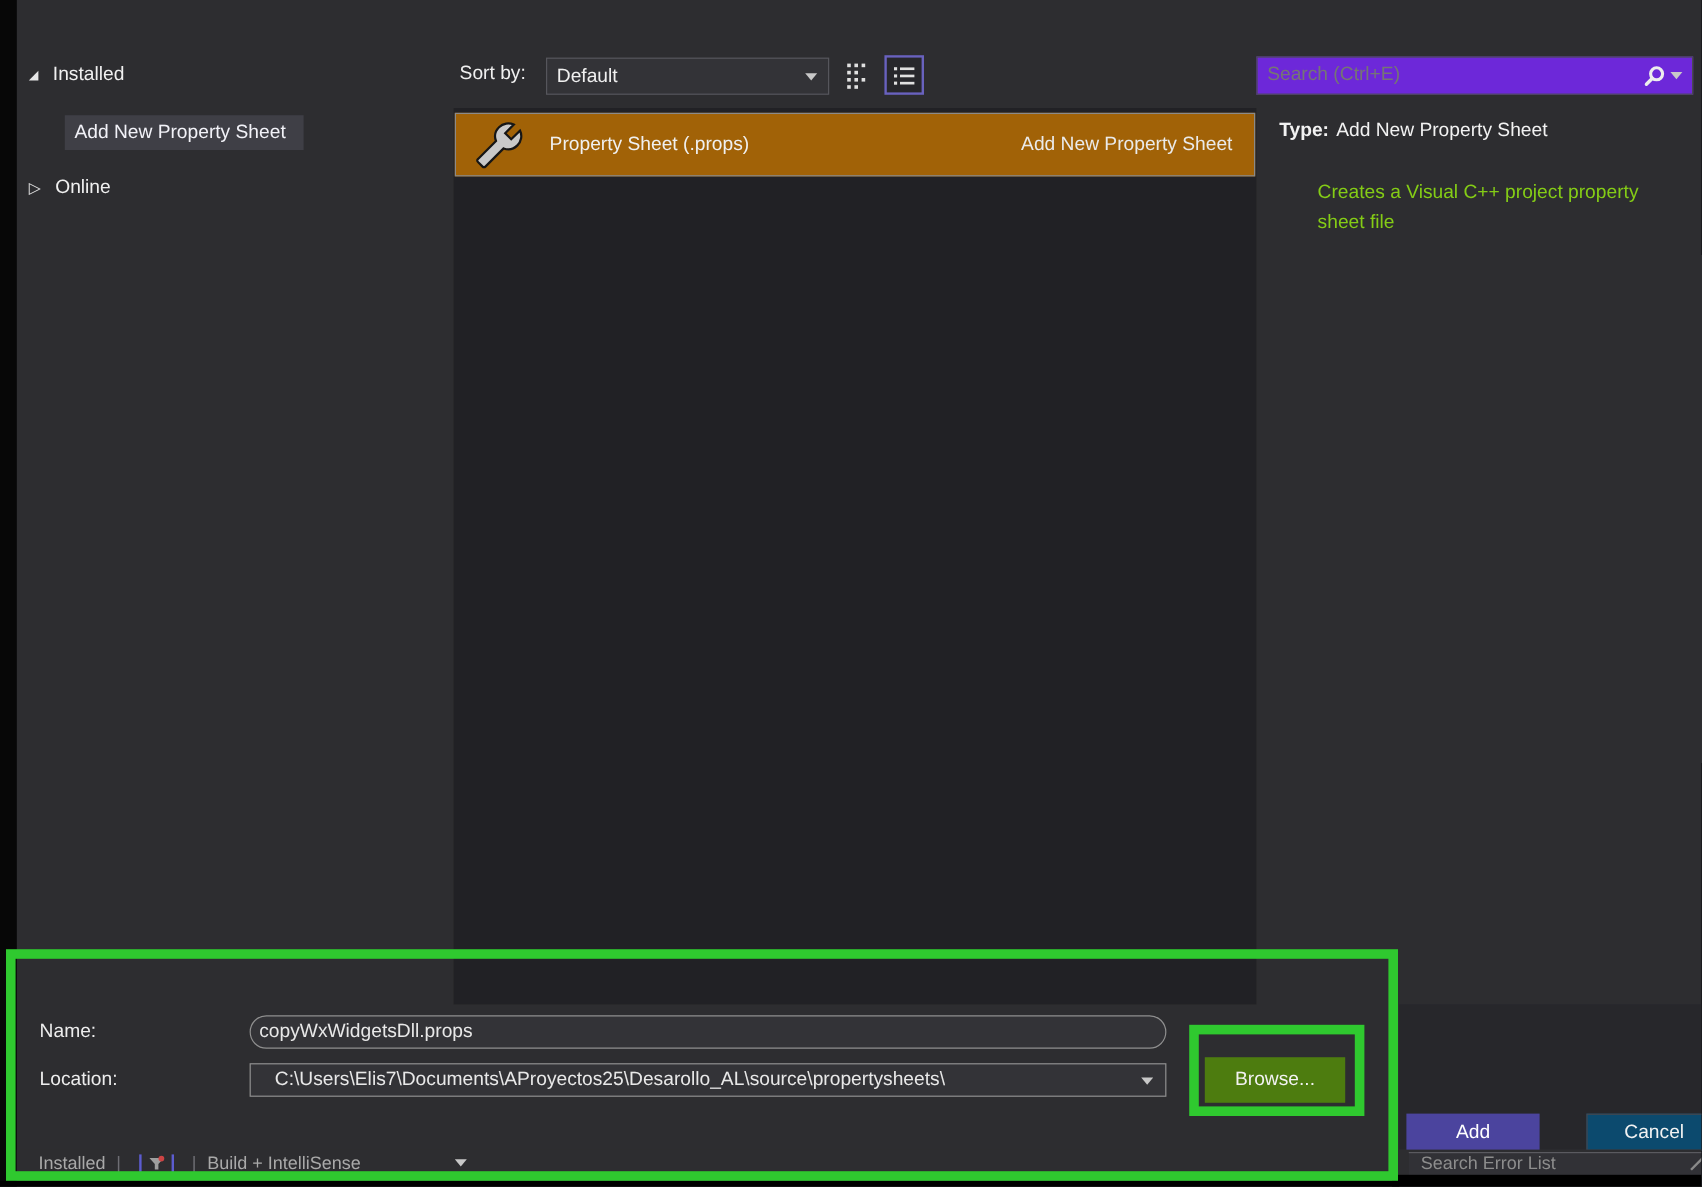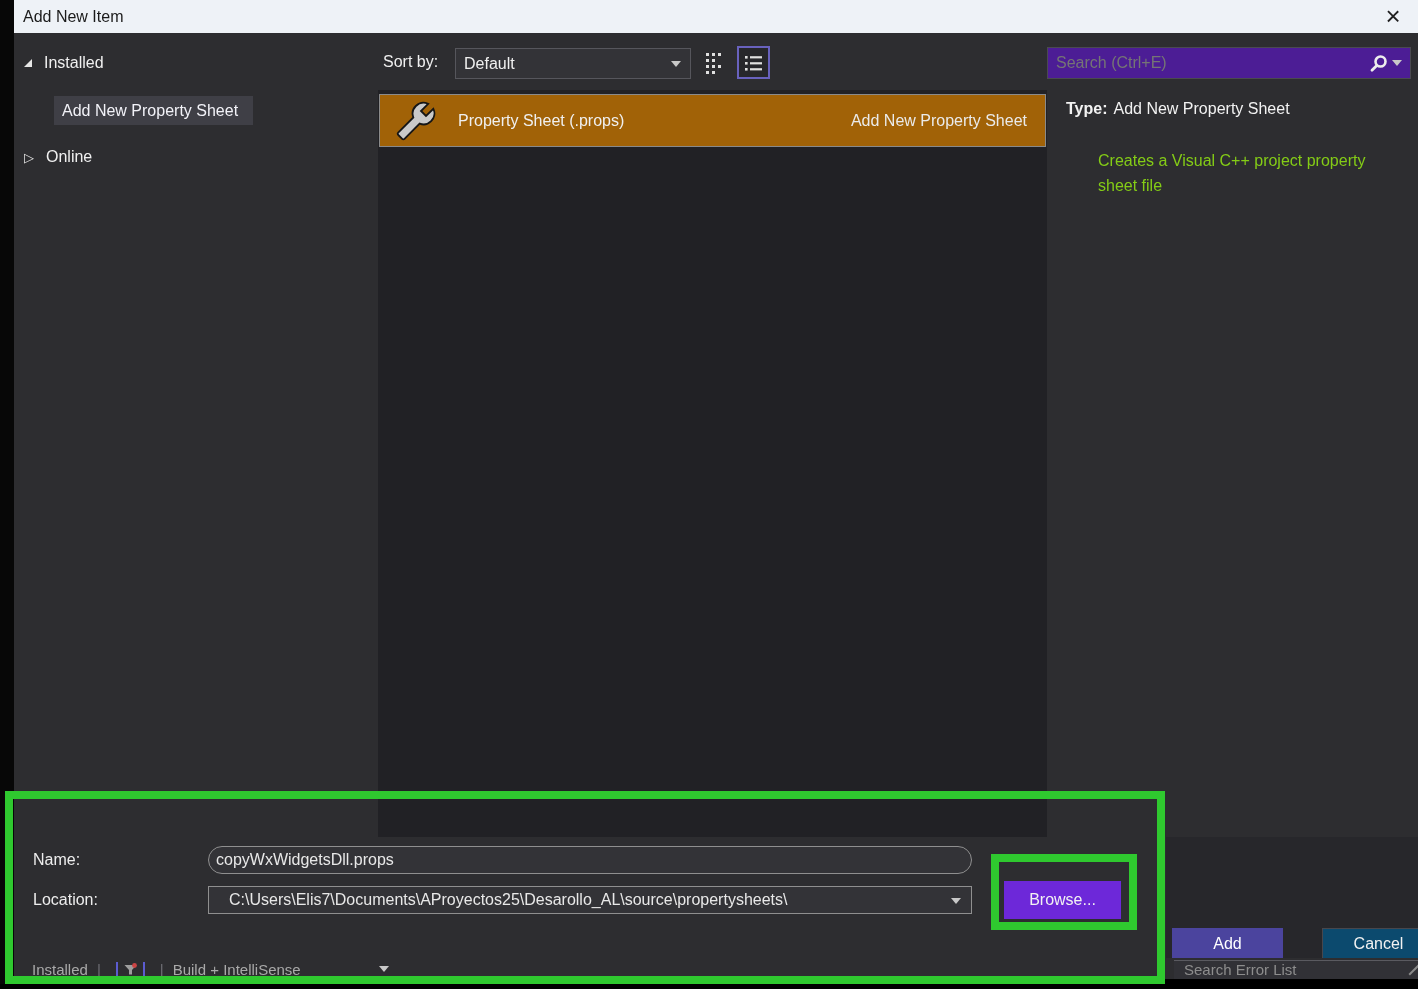--- a/index.html
+++ b/index.html
@@ -19,21 +19,21 @@
   .sidebar-selected { left:54px; top:96px; width:199px; height:29px; background:#3F3F46; color:#F2F2F8; font-size:16px; display:flex; align-items:center; padding-left:8px; }
 
   .sort-label { left:383px; top:53px; font-size:16px; color:#F0F0F0; }
   .combo { background:#333337; border:1px solid #56565C; color:#F0F0F0; font-size:16px; display:flex; align-items:center; padding-left:8px; position:absolute; }
   .caret { width:0; height:0; border-left:5px solid transparent; border-right:5px solid transparent; border-top:6px solid #C8C8C8; }
   .combo .caret { position:absolute; right:9px; top:12px; }
 
   .viewbtn { position:absolute; display:flex; align-items:center; justify-content:center; }
   .viewbtn.selected { border:2px solid #6962BE; background:#27272B; }
 
-  .searchbox { left:1047px; top:47px; width:364px; height:32px; background:#4c1d95; border:1px solid #4A4A50; display:flex; align-items:center; }
+  .searchbox { left:1047px; top:47px; width:364px; height:32px; background:#6d28d9; border:1px solid #4A4A50; display:flex; align-items:center; }
   .searchbox input { flex:1; background:transparent; border:none; outline:none; color:#C8C8C8; font-size:16px; padding-left:8px; font-family:"Liberation Sans", sans-serif; }
   .searchbox .caret { margin:0 8px 0 4px; }
 
   .listpanel { left:378px; top:90px; width:669px; height:747px; background:#212125; }
   .template-row { position:absolute; left:1px; top:4px; width:667px; height:53px; background:#a16207; border:1px solid #8A8A8A; display:flex; align-items:center; }
   .template-row .tname { font-size:16px; color:#F0F0F0; margin-left:22px; }
   .template-row .ttag { font-size:16px; color:#EAEAEA; margin-left:auto; margin-right:18px; }
 
   .type-row { left:1066px; top:100px; font-size:16px; color:#F2F2F2; display:flex; gap:6px; }
   .type-row .tlabel { font-weight:bold; }
@@ -41,21 +41,21 @@
 
   .br-patch { left:1166px; top:837px; width:252px; height:121px; background:#27272B; }
 
   .form-label { font-size:16px; color:#EDEDED; }
   .field { background:#333337; border:1px solid #8F8F8F; color:#E8E8E8; font-size:16px; }
   input.field { padding-left:7px; font-family:"Liberation Sans", sans-serif; outline:none;border-radius:14px; }
   .combo-field { display:flex; align-items:center; padding-left:20px; position:absolute; }
   .combo-field .caret { position:absolute; right:10px; top:11px; }
 
   .btn { display:flex; align-items:center; justify-content:center; font-size:16px; color:#F2F2F2; cursor:pointer; position:absolute; }
-  .btn-browse { background:#6d28d9; }
+  .btn-browse { background:#4d7c0f; }
   .btn-add { background:#4B449E; color:#FFFFFF; }
   .btn-cancel { background:#0c4a6e; border:1px solid #47474D;margin-left:30px; }
 
   .etb { left:14px; top:958px; width:1404px; height:31px; background:#2D2D30; overflow:hidden; }
   .etb-inner { position:absolute; left:0; top:-4px; height:30px; display:flex; align-items:center; color:#A9A9A9; font-size:15px; }
   .pipe { color:#6E6E74; margin:0 9px; font-size:15px; }
   .pbar { width:2px; height:15px; background:#5C5CD0; }
   .funnel-wrap { display:flex; align-items:center; gap:5px; margin:0 6px; }
   .etb .caret { margin-left:78px; }
   .err-search { position:absolute; left:1160px; top:2px; width:248px; height:21px; background:#313136; border-top:1px solid #5A5A60; color:#8D8D8D; font-size:15px; padding-left:10px; line-height:18px; overflow:hidden; }
@@ -67,24 +67,20 @@
   .green-main { left:5px; top:791px; width:1160px; height:193px; }
   .green-browse { left:991px; top:854px; width:146px; height:76px; }
 </style>
 </head>
 <body>
 
 <div class="screen">
 
   <div class="abs left-edge"></div>
 
-  <div class="abs titlebar">
-    <div class="title">Add New Item</div>
-    <div class="close-btn">×</div>
-  </div>
 
   <div class="abs tree-row" style="left:24px; top:54px;justify-content:space-between;">
     <span class="tri-expanded"></span>
     <span style="margin-left:12px;">Installed</span>
   </div>
   <div class="abs sidebar-selected">
     <span>Add New Property Sheet</span>
   </div>
   <div class="abs tree-row" style="left:24px; top:148px;">
     <span class="tri-collapsed">▷</span>

